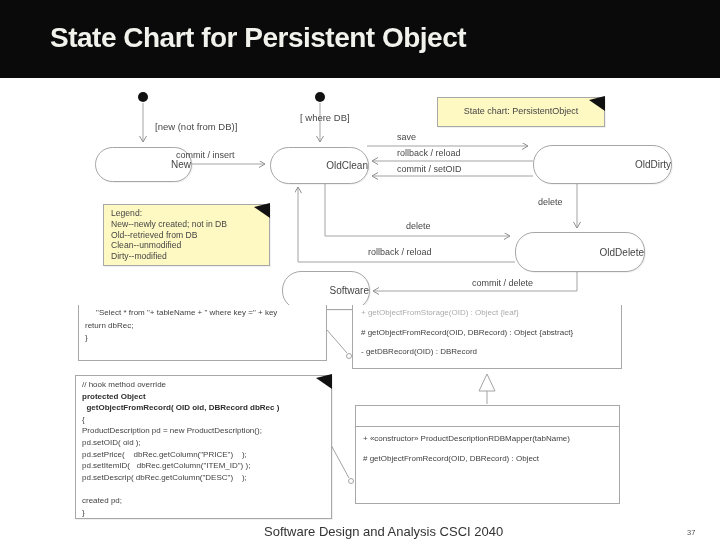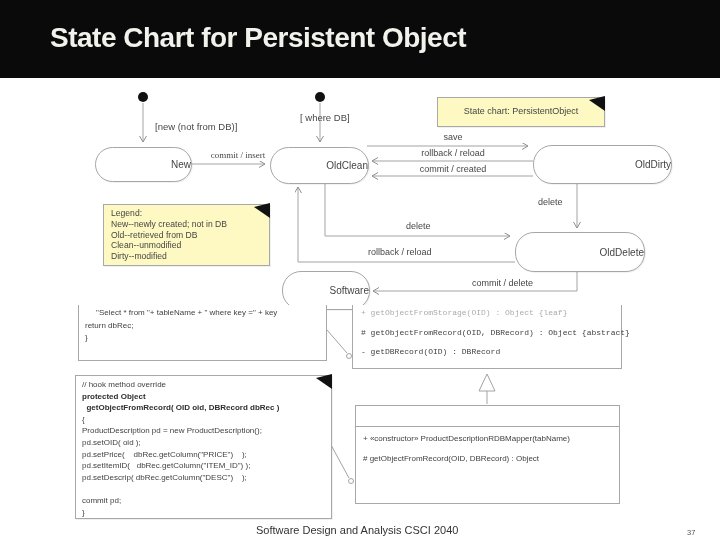--- a/index.html
+++ b/index.html
@@ -17,21 +17,21 @@
   .state{position:absolute;background:#fff;border:1px solid #a6a6a6;border-radius:19px;
          display:flex;align-items:center;justify-content:flex-end;
          font-size:10px;color:#454545;box-shadow:1px 1px 0 rgba(0,0,0,0.05);}
   .st-new{left:95px;top:69px;width:95px;height:33px;}
   .st-oldclean{left:270px;top:69px;width:97px;height:35px;}
   .st-olddirty{left:533px;top:67px;width:137px;height:37px;}
   .st-olddelete{left:515px;top:154px;width:128px;height:38px;}
   .st-deleted{left:282px;top:193px;width:86px;height:37px;}
 
   .lbl{position:absolute;font-size:9px;color:#474747;white-space:nowrap;}
-  .lbl.c{text-align:center;}
+  .lbl.c{text-align:left;}
 
   .note{position:absolute;background:#fef9c3;border:1px solid #a8a8a8;
         box-shadow:1px 1px 0 rgba(0,0,0,0.06);}
   .fold{position:absolute;top:-2px;right:-1px;width:16px;height:15px;}
 
   .note-statechart{left:437px;top:19px;width:166px;height:28px;}
   .note-statechart .ntxt{width:100%;text-align:center;font-size:9px;color:#454545;line-height:27px;}
 
   .note-legend{left:103px;top:126px;width:165px;height:60px;padding:0;}
   .note-legend .lg{font-size:8.6px;color:#454545;line-height:10.8px;padding-left:7px;white-space:pre;}
@@ -46,35 +46,35 @@
            border-left:1px solid #a8a8a8;border-right:1px solid #a8a8a8;border-bottom:1px solid #a8a8a8;}
   .sqlnote .cl{line-height:12.5px;}
   .sqlnote .cl:first-child{padding-top:2px;}
 
   .hooknote{left:75px;top:297px;width:255px;height:142px;border:1px solid #a8a8a8;
             box-shadow:1px 1px 0 rgba(0,0,0,0.06);}
   .hooknote .cl:first-child{padding-top:3px;}
 
   .classbox{position:absolute;background:#fff;font-size:8px;color:#3f3f3f;}
   .class-top{left:352px;top:227px;width:268px;height:63px;
-             border-left:1px solid #a8a8a8;border-right:1px solid #a8a8a8;border-bottom:1px solid #a8a8a8;font-family:Liberation Mono, monospace;}
+             border-left:1px solid #a8a8a8;border-right:1px solid #a8a8a8;border-bottom:1px solid #a8a8a8;}
   .class-top .m{padding-left:8px;white-space:pre;}
   .class-top .m1{padding-top:3px;}
   .class-top .m2{padding-top:11px;}
   .class-top .m3{padding-top:10px;}
 
   .class-bottom{left:355px;top:327px;width:263px;height:97px;border:1px solid #a8a8a8;}
   .class-bottom .cname{height:33px;border-bottom:1px solid #a8a8a8;text-align:center;
                        font-size:9px;color:#454545;line-height:14px;padding-top:3px;box-sizing:border-box;}
   .class-bottom .cattrs{height:20px;border-bottom:1px solid #a8a8a8;}
   .class-bottom .m{padding-left:7px;white-space:pre;}
   .class-bottom .m1{padding-top:7px;}
   .class-bottom .m2{padding-top:11px;}
 
-  .footer-text{position:absolute;left:256px;top:524px;font-size:11px;color:#333;}
+  .footer-text{position:absolute;left:264px;top:524px;font-size:13px;color:#333;}
   .page-number{position:absolute;left:687px;top:528px;font-size:7.5px;color:#555;}
 </style>
 </head>
 <body>
 
 <div class="slide">
 
   <div class="titlebar">
     <h1 class="title">State Chart for Persistent Object</h1>
   </div>
@@ -120,24 +120,24 @@
     </div>
     <div class="state st-olddelete">
       <span>OldDelete</span>
     </div>
     <div class="state st-deleted">
       <span>Software</span>
     </div>
 
     <div class="lbl" style="left:155px;top:34px;font-size:9.5px;margin-top:9px;">[new (not from DB)]</div>
     <div class="lbl" style="left:300px;top:34px;font-size:9.5px;">[ where DB]</div>
-    <div class="lbl c" style="left:199px;top:72px;width:78px;font-family:Liberation Serif, serif;">commit / insert</div>
+    <div class="lbl c" style="left:176px;top:72px;width:78px;">commit / insert</div>
     <div class="lbl c" style="left:397px;top:54px;width:112px;">save</div>
     <div class="lbl c" style="left:397px;top:70px;width:112px;">rollback / reload</div>
-    <div class="lbl c" style="left:397px;top:86px;width:112px;">commit / created</div>
+    <div class="lbl c" style="left:397px;top:86px;width:112px;">commit / setOID</div>
     <div class="lbl" style="left:538px;top:119px;">delete</div>
     <div class="lbl" style="left:406px;top:143px;">delete</div>
     <div class="lbl" style="left:368px;top:169px;">rollback / reload</div>
     <div class="lbl" style="left:472px;top:200px;">commit / delete</div>
 
     <div class="note note-statechart">
       <div class="ntxt">State chart: PersistentObject</div>
       <svg class="fold" viewBox="0 0 16 15">
           <polygon points="0,4 16,0 16,15" fill="#111"></polygon>
         </svg>
@@ -178,21 +178,21 @@
       <div class="cl">// hook method override</div>
       <div class="cl b">protected Object</div>
       <div class="cl b">  getObjectFromRecord( OID oid, DBRecord dbRec )</div>
       <div class="cl">{</div>
       <div class="cl">ProductDescription pd = new ProductDescription();</div>
       <div class="cl">pd.setOID( oid );</div>
       <div class="cl">pd.setPrice(    dbRec.getColumn("PRICE")    );</div>
       <div class="cl">pd.setItemID(   dbRec.getColumn("ITEM_ID") );</div>
       <div class="cl">pd.setDescrip( dbRec.getColumn("DESC")    );</div>
       <div class="cl">&nbsp;</div>
-      <div class="cl">commit pd;</div>
+      <div class="cl">created pd;</div>
       <div class="cl">}</div>
       <svg class="fold" viewBox="0 0 16 15">
           <polygon points="0,4 16,0 16,15" fill="#111"></polygon>
         </svg>
     </div>
 
   </div>
 
   <span class="footer-text">Software Design and Analysis CSCI 2040</span>
   <span class="page-number">37</span>

